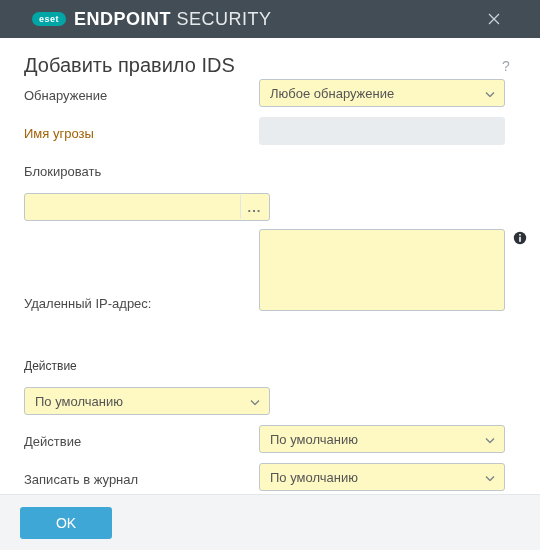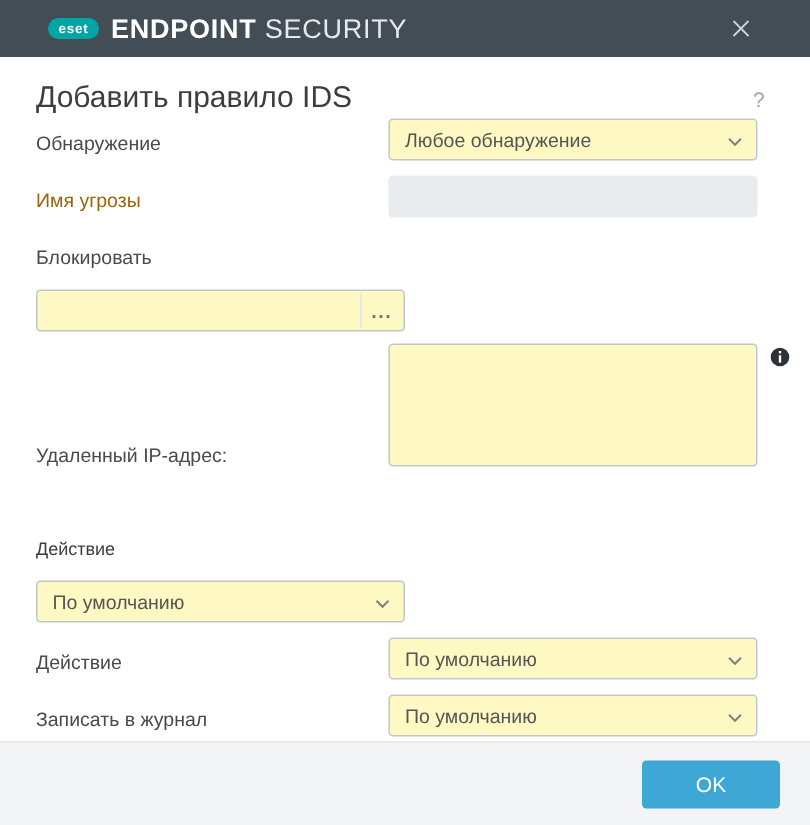--- a/index.html
+++ b/index.html
@@ -154,21 +154,21 @@
       font-size: 12px;
     }
     .footer {
       position: absolute;
       bottom: 0; left: 0; right: 0;
       height: 56px;
       background: #f2f4f5;
       border-top: 1px solid #e4e7e9;
       display: flex;
       align-items: center;
-      justify-content: flex-end;
+      justify-content: flex-start;
       padding: 0 20px;
     }
     .ok-btn {
       background: #3fa7d6;
       color: #fff;
       border: none;
       border-radius: 3px;
       height: 32px;
       min-width: 92px;
       font-size: 14px;

